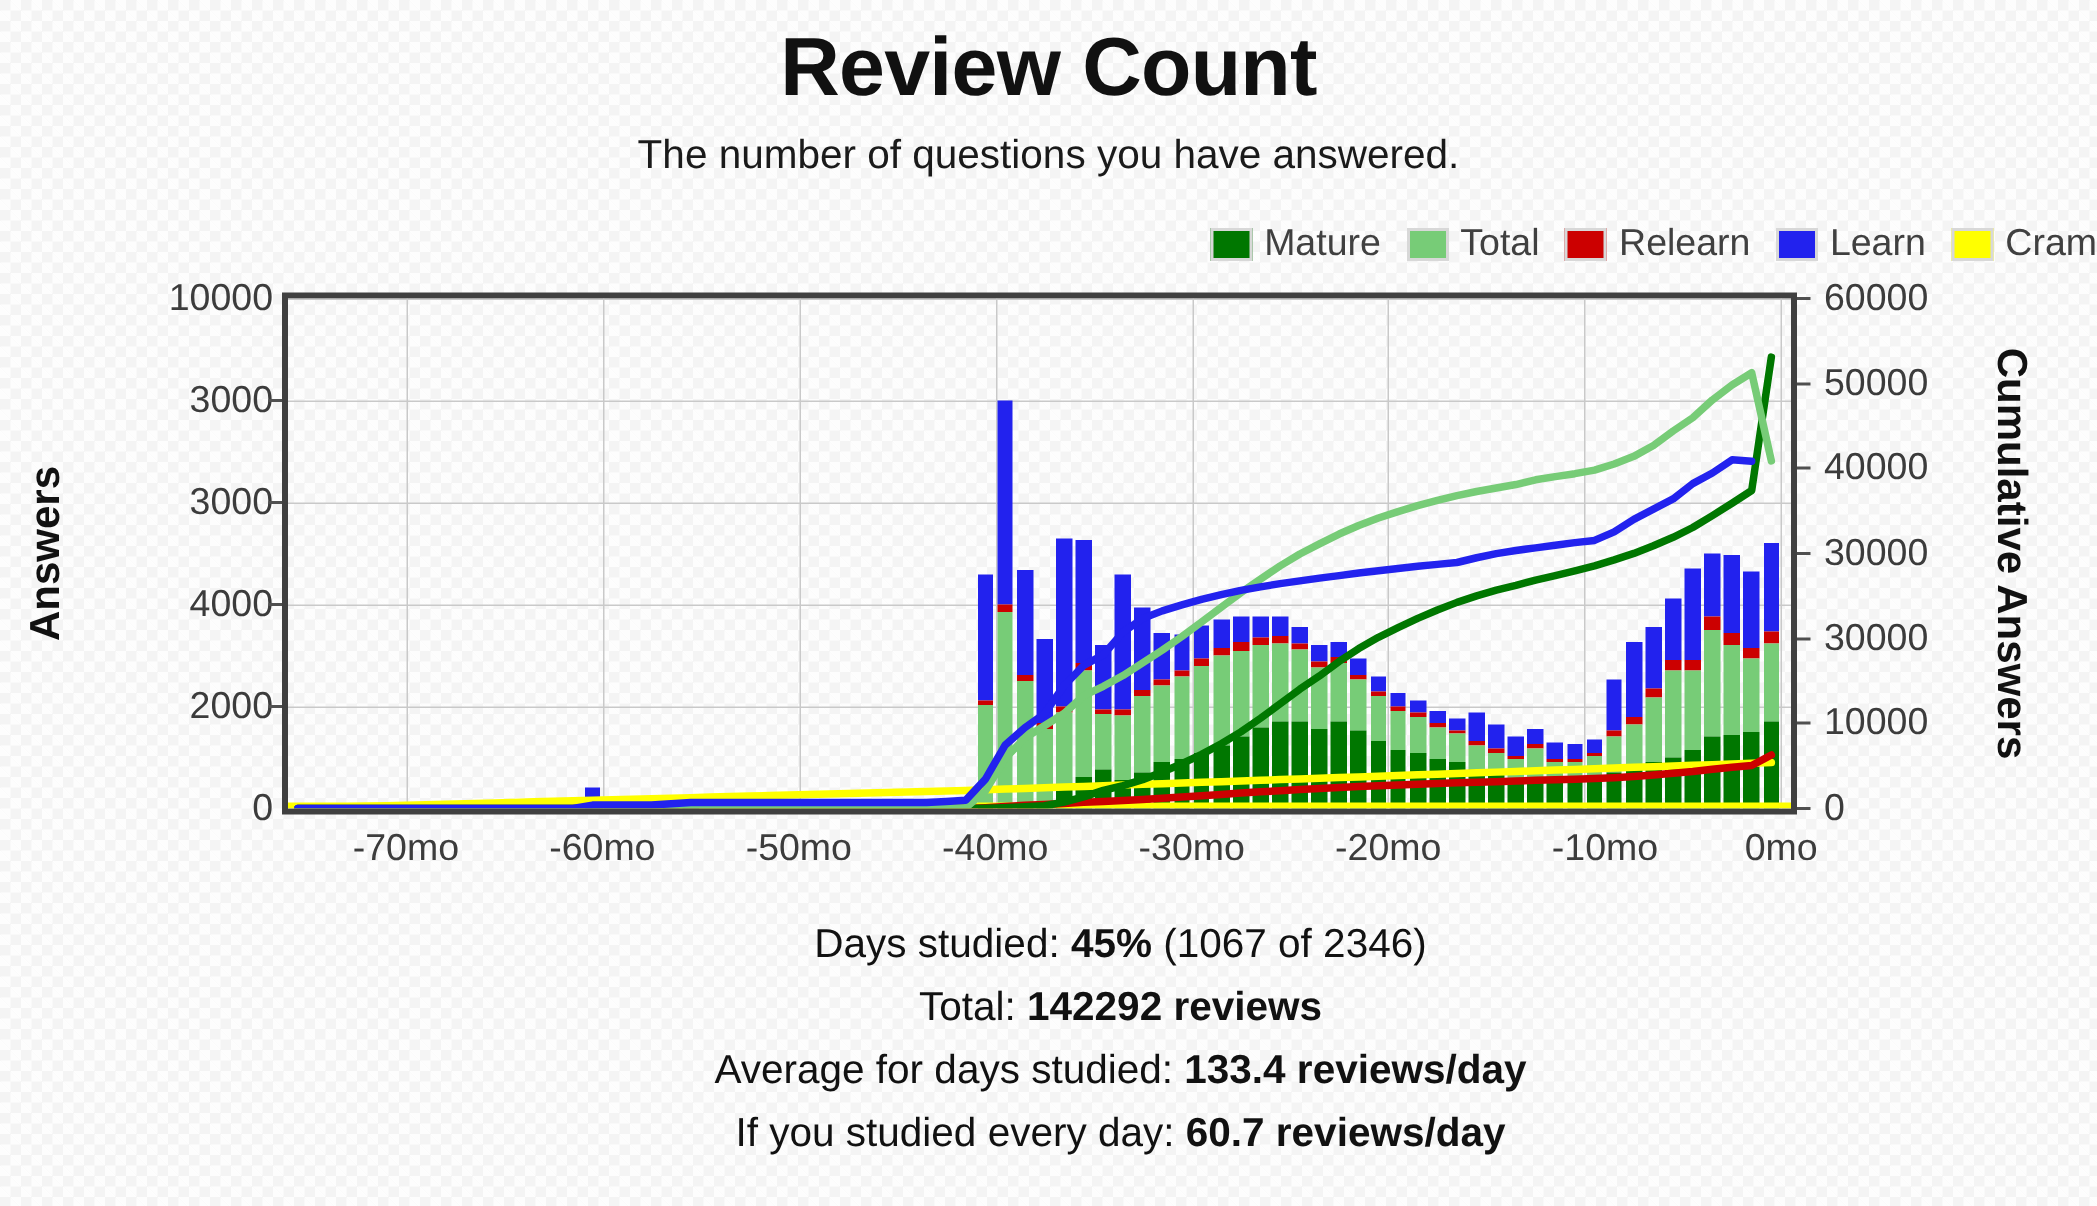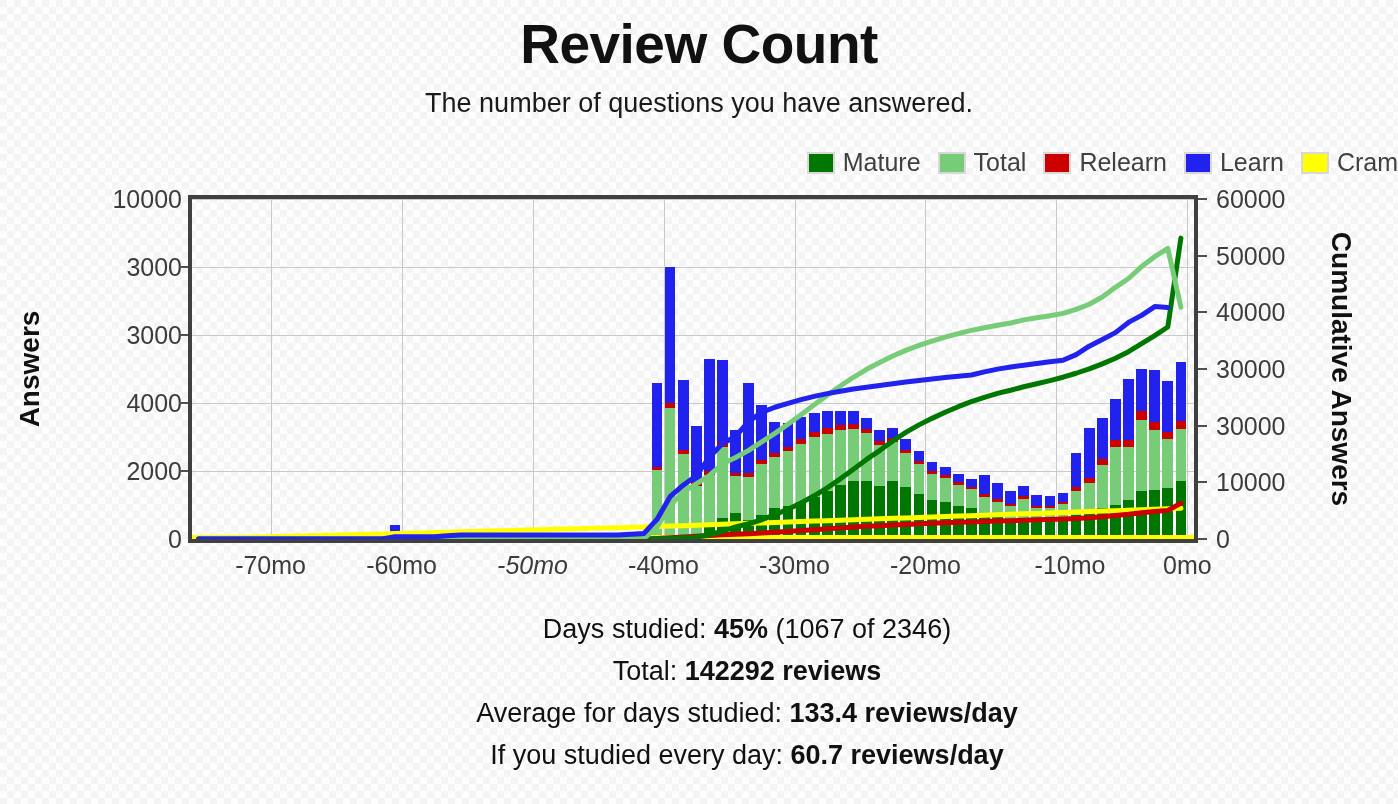--- a/index.html
+++ b/index.html
@@ -244,21 +244,21 @@
       <div class="ytick-right" style="top: 369px;">30000</div>
       <div class="tickmark-right" style="top: 369px;"></div>
       <div class="ytick-right" style="top: 312.333px;">40000</div>
       <div class="tickmark-right" style="top: 312.333px;"></div>
       <div class="ytick-right" style="top: 255.667px;">50000</div>
       <div class="tickmark-right" style="top: 255.667px;"></div>
       <div class="ytick-right" style="top: 199px;">60000</div>
       <div class="tickmark-right" style="top: 199px;"></div>
       <div class="xtick" style="left: 270.588px;">-70mo</div>
       <div class="xtick" style="left: 401.569px;">-60mo</div>
-      <div class="xtick" style="left: 532.549px; font-style: italic;">-50mo</div>
+      <div class="xtick" style="left: 532.549px;">-50mo</div>
       <div class="xtick" style="left: 663.529px;">-40mo</div>
       <div class="xtick" style="left: 794.51px;">-30mo</div>
       <div class="xtick" style="left: 925.49px;">-20mo</div>
       <div class="xtick" style="left: 1070px;">-10mo</div>
       <div class="xtick" style="left: 1187.45px;">0mo</div>
     </div>
 
   <div id="plot-frame">
     <div id="plot-inner">
       <div id="grid-layer">

